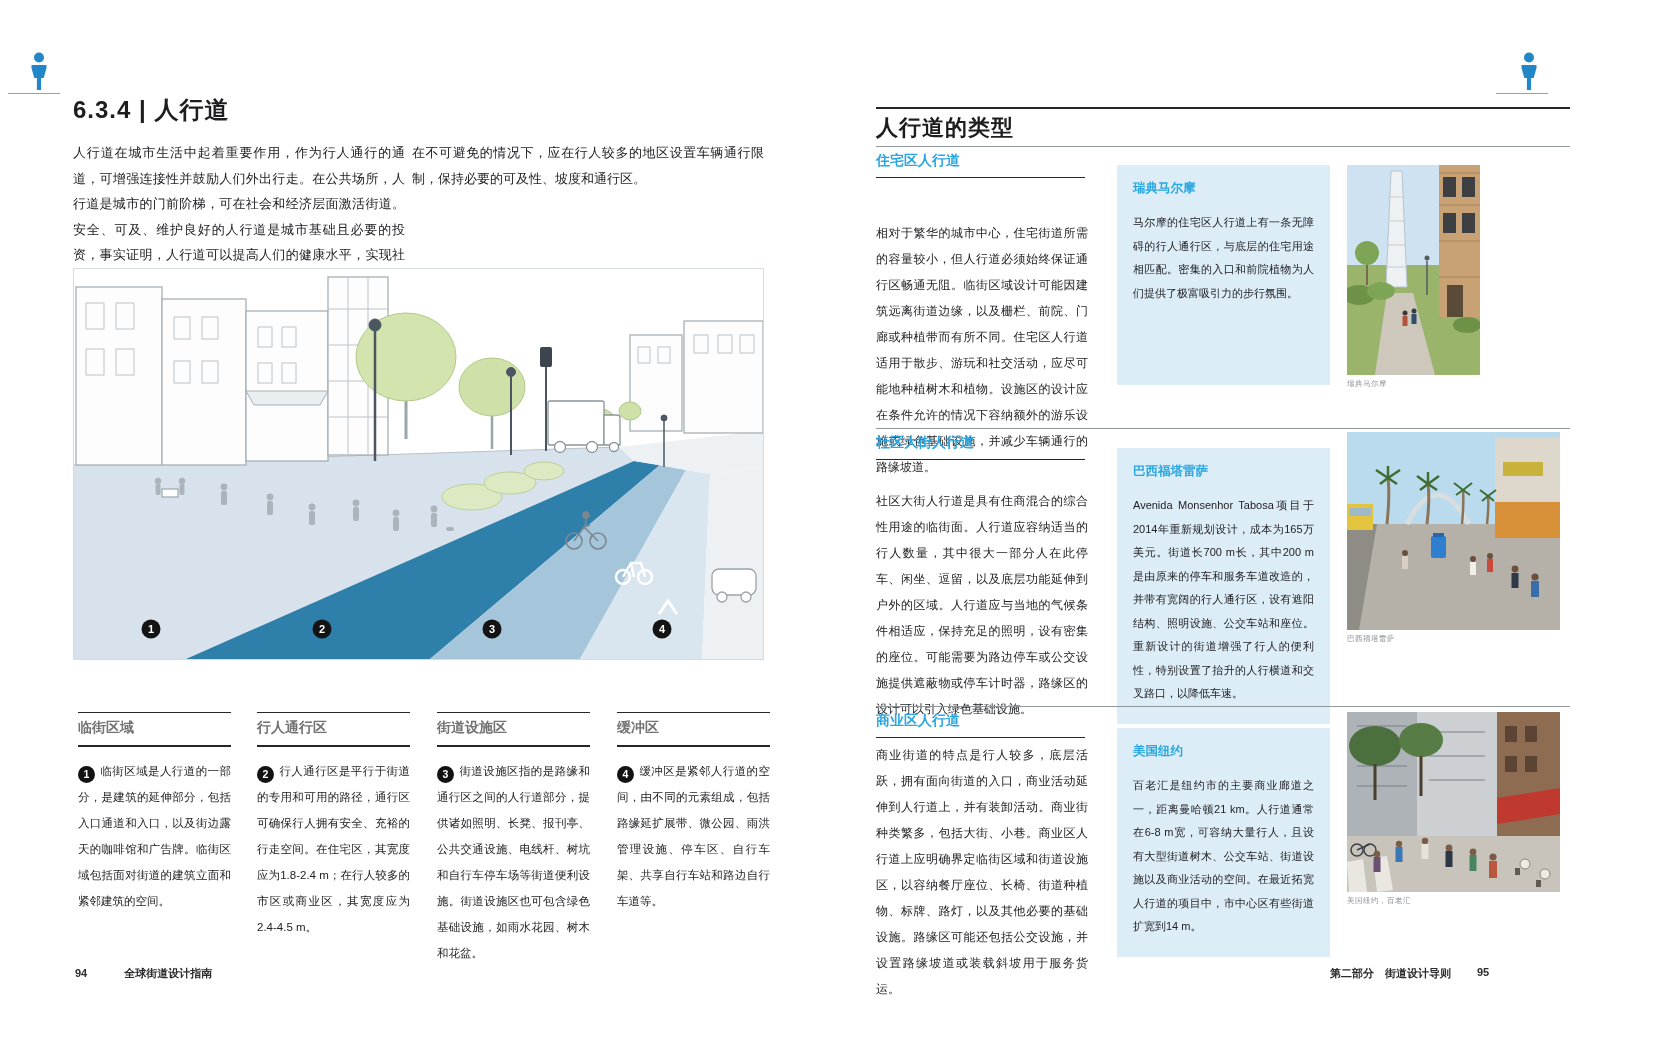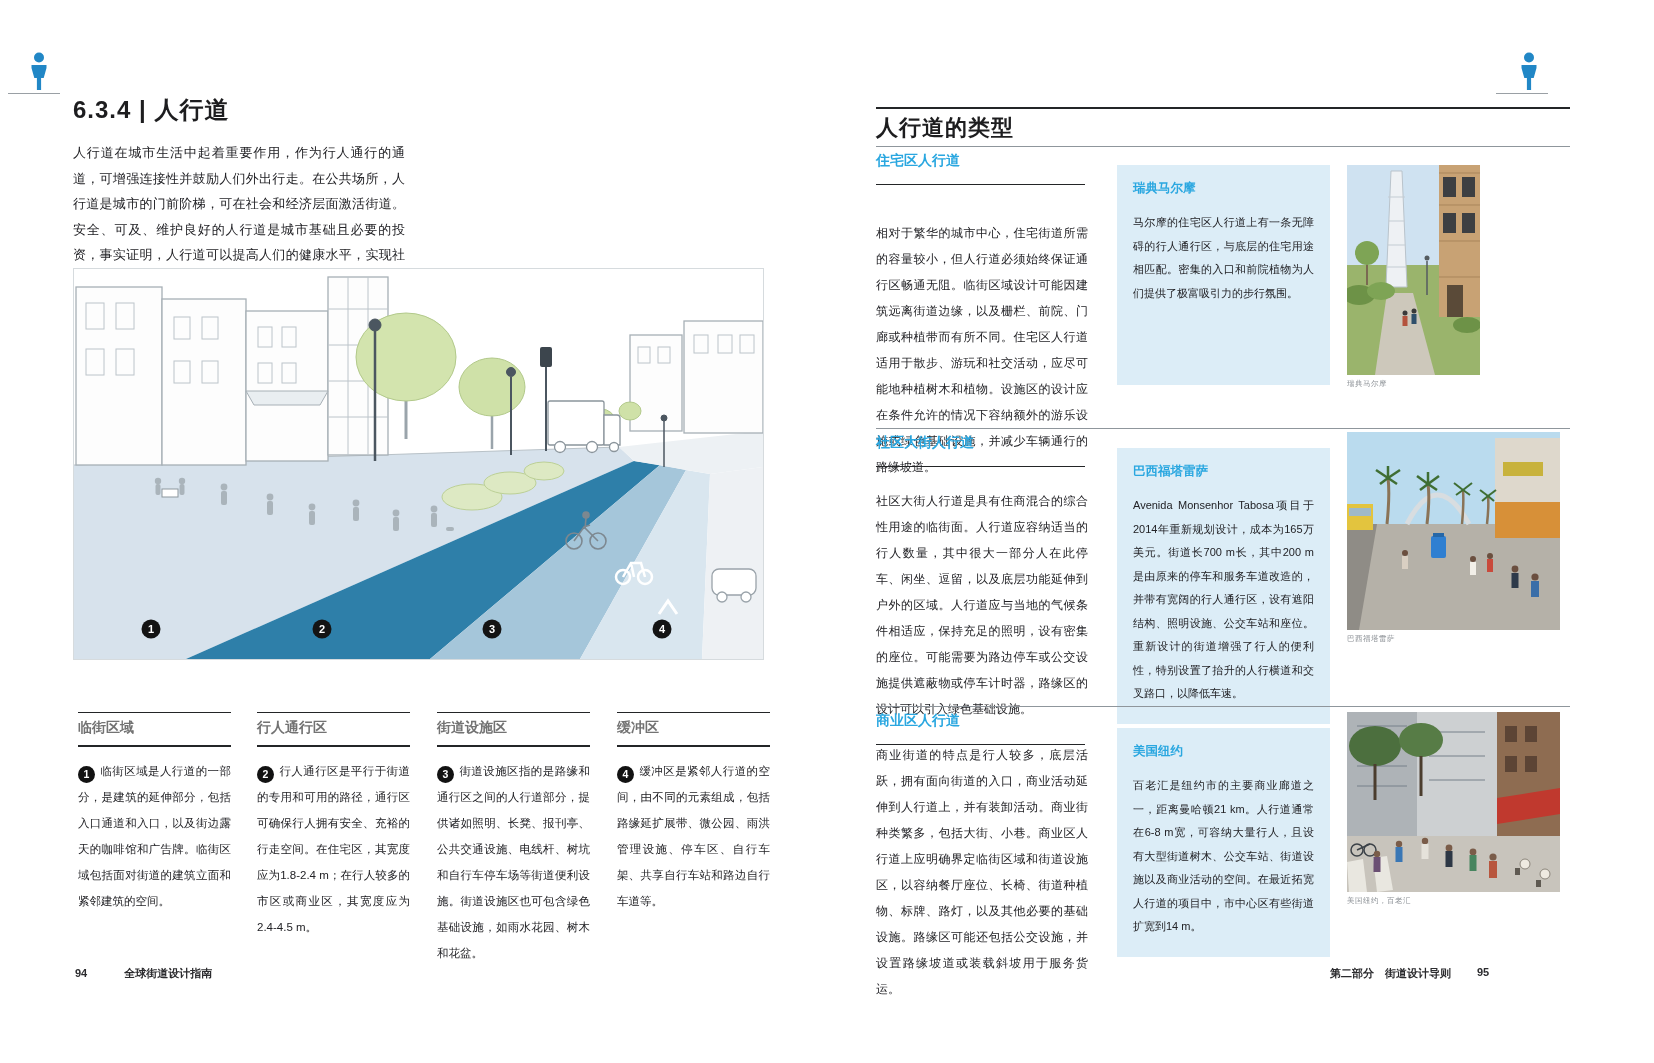--- a/index.html
+++ b/index.html
@@ -19,21 +19,21 @@
   .zone-body{margin-top:11px;font-size:11.5px;line-height:26px;text-align:justify;color:#222226;}
   .badge{display:inline-flex;width:17px;height:17px;border-radius:50%;background:#121212;color:#fff;
          font-size:10.5px;font-weight:bold;align-items:center;justify-content:center;margin-right:5px;
          vertical-align:-3px;}
   .footer{font-size:11px;font-weight:bold;color:#2b2b2e;}
   
   .rp-toprule{left:876px;top:107px;width:694px;height:0;border-top:2px solid #232527;}
   .rp-title{left:876px;top:113px;font-size:22px;font-weight:bold;color:#1d1d1f;letter-spacing:1px;}
   .sec-rule{left:876px;width:694px;height:0;border-top:1px solid #8f969c;}
   .sec-head{left:876px;width:209px;font-size:14px;font-weight:bold;color:#2aa7e0;
-            padding-bottom:14px;border-bottom:1px solid #232527;}
+            padding-bottom:7px;border-bottom:1px solid #232527;}
   .sec-body{left:876px;width:212px;font-size:12px;line-height:26px;text-align:justify;color:#222226;}
   .infobox{left:1117px;width:213px;background:#dcedf7;padding:15px 16px 18px 16px;box-sizing:border-box;}
   .infobox .box-title{font-size:12.5px;font-weight:bold;color:#2aa7e0;margin:0 0 14px 0;}
   .infobox .box-body{font-size:11px;line-height:23.5px;text-align:justify;color:#222226;margin:0;}
   .photo{position:absolute;overflow:hidden;background:#dfe4e7;}
   .photo svg{display:block;}
   .caption{position:absolute;font-size:7.5px;color:#8d9297;letter-spacing:0.5px;}
   svg text.marker{font-family:"Liberation Sans","DejaVu Sans",sans-serif;font-weight:bold;}
 </style>
 </head>
@@ -56,20 +56,21 @@
     </svg>
   </div>
   <div class="corner-line" style="left:1496px;"></div>
 
   <div class="abs lp-title">6.3.4 | 人行道</div>
 
   <div class="abs intro-col" style="left:73px;top:140px;width:332px;">
     <p>人行道在城市生活中起着重要作用，作为行人通行的通道，可增强连接性并鼓励人们外出行走。在公共场所，人行道是城市的门前阶梯，可在社会和经济层面激活街道。安全、可及、维护良好的人行道是城市基础且必要的投资，事实证明，人行道可以提高人们的健康水平，实现社会资本的最大化。</p>
   </div>
   <div class="abs intro-col" style="left:412px;top:140px;width:352px;">
+    <p>在不可避免的情况下，应在行人较多的地区设置车辆通行限制，保持必要的可及性、坡度和通行区。</p>
   </div>
 
   <div class="abs diagram-frame">
     <svg width="689" height="390" viewBox="0 0 689 390">
 
       <polygon points="0,196 545,178 560,192 112,390 0,390" fill="#d7e2ec"></polygon>
       <polygon points="112,390 560,192 586,196 356,390" fill="#2e7fa9"></polygon>
       <polygon points="356,390 586,196 612,201 506,390" fill="#a5c6da"></polygon>
       <polygon points="506,390 612,201 636,205 628,390" fill="#d9e6ef"></polygon>
       <polygon points="628,390 636,205 689,198 689,390" fill="#eef1f4"></polygon>

